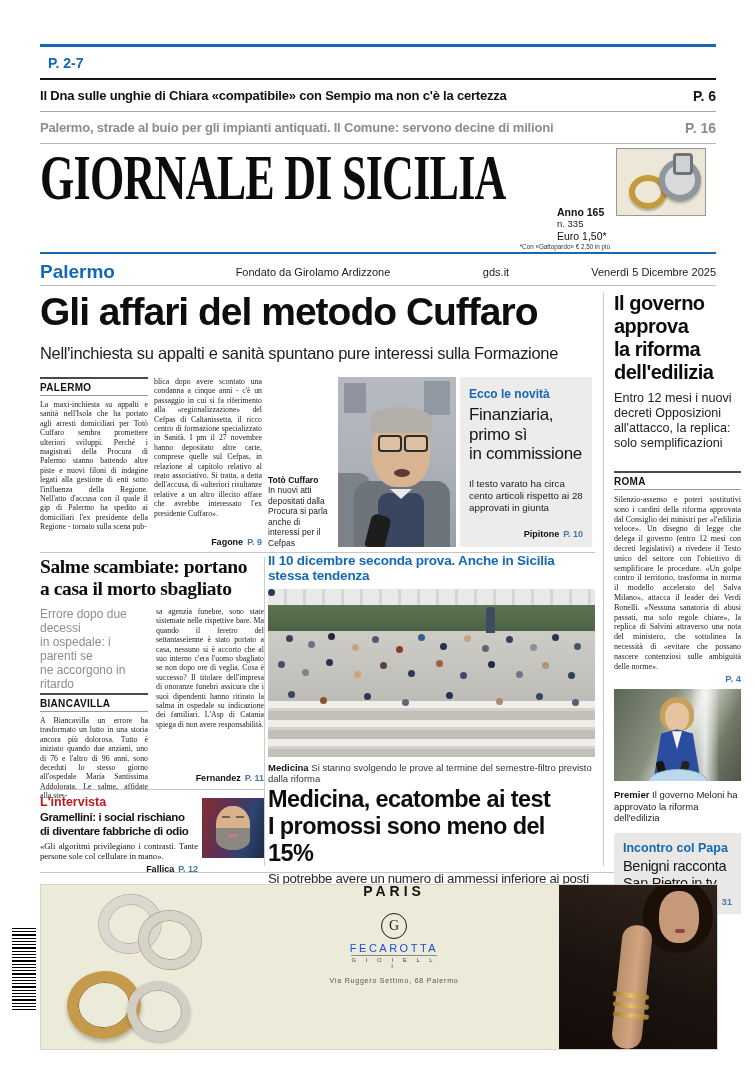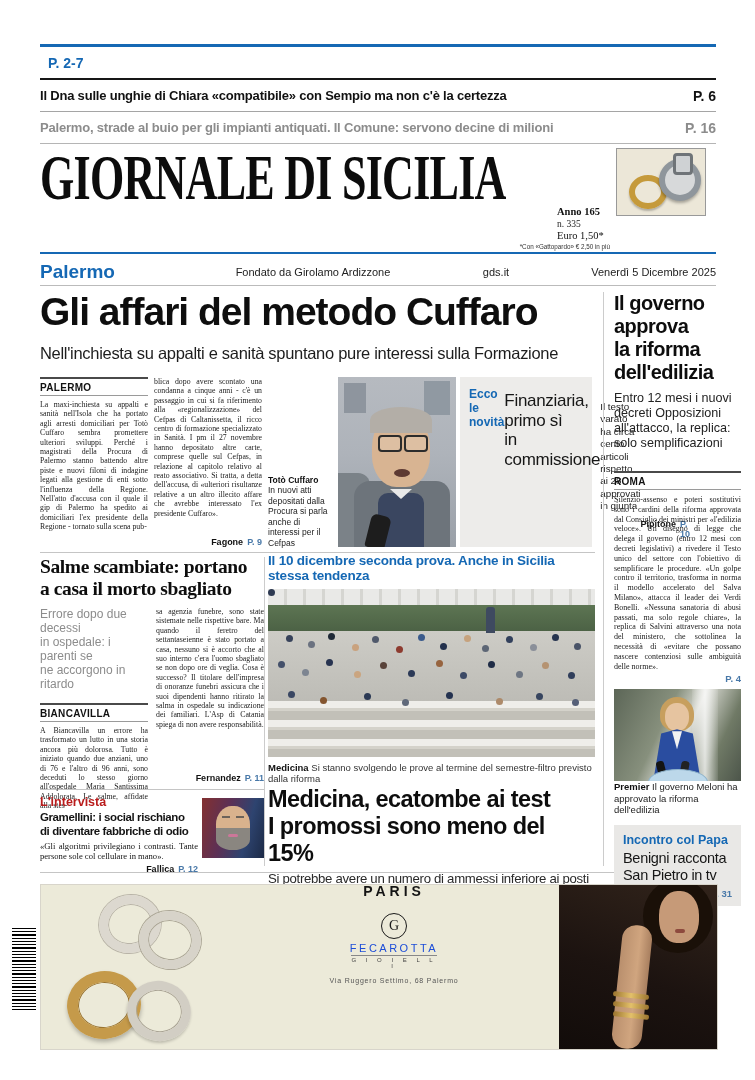--- a/index.html
+++ b/index.html
@@ -25,21 +25,21 @@
   .t3{border-bottom:1px solid #b5b5b5;}
 
   
   .logo{top:146px;left:40px;width:580px;font-family:"Liberation Serif",serif;font-weight:bold;
         font-size:58px;line-height:64px;letter-spacing:-1px;color:#0c0c0c;white-space:nowrap;
         transform:scale(0.76,1.1);transform-origin:left center;}
   .mast-thumb{top:148px;left:616px;width:88px;height:66px;border:1px solid #999;background:#ece7d8;overflow:hidden;}
   .ring1{position:absolute;left:12px;top:26px;width:26px;height:22px;border-radius:50%;border:6px solid #c59a3b;background:transparent;box-shadow:0 2px 2px rgba(0,0,0,.25);}
   .ring2{position:absolute;left:42px;top:10px;width:30px;height:30px;border-radius:50%;border:6px solid #8f969c;background:#d7d9da;box-shadow:0 2px 3px rgba(0,0,0,.3);}
   .ring3{position:absolute;left:56px;top:4px;width:14px;height:16px;border:3px solid #6f7478;border-radius:4px;background:#cfd2d4;}
-  .anno-block{top:206px;left:557px;width:80px;line-height:12px;font-family:Liberation Serif, serif;}
+  .anno-block{top:206px;left:557px;width:80px;line-height:12px;}
   .anno{font-weight:bold;font-size:10.5px;}
   .numero{font-size:9.5px;color:#222;}
   .price{font-size:10.5px;}
   .price-note{top:243px;left:468px;width:142px;font-size:6.3px;color:#333;text-align:right;}
 
   
   .dateline{top:252px;left:40px;width:676px;border-top:2px solid #1568b4;display:flex;align-items:center;padding-top:5px;height:26px;border-bottom:1px solid #bbb;}
   .edition{color:#1568b4;font-weight:bold;font-size:19px;width:150px;}
   .founded{flex:1;text-align:center;font-size:11px;color:#222;}
   .site{width:120px;text-align:center;font-size:11px;color:#222;}
@@ -68,34 +68,34 @@
   .cuff-shoulder{position:absolute;left:-18px;top:96px;width:50px;height:90px;background:#7b8288;border-radius:12px;}
   .cuff-body{position:absolute;left:16px;top:104px;width:96px;height:70px;background:#6d747b;border-radius:16px 14px 0 0;}
   .cuff-sweater{position:absolute;left:40px;top:116px;width:46px;height:54px;background:#3a4660;border-radius:10px 10px 0 0;}
   .cuff-collar{position:absolute;left:52px;top:112px;width:22px;height:10px;background:#e8e8e8;clip-path:polygon(0 0,100% 0,50% 100%);}
   .cuff-face{position:absolute;left:34px;top:36px;width:58px;height:74px;background:#d8b492;border-radius:46% 46% 42% 42%;}
   .cuff-hair{position:absolute;left:32px;top:30px;width:62px;height:26px;background:#b3aea7;border-radius:50% 50% 0 0;}
   .cuff-glasses{position:absolute;left:40px;top:58px;width:20px;height:13px;border:2.5px solid #2c2c2c;border-radius:4px;background:rgba(255,255,255,.15);}
   .cuff-glasses2{position:absolute;left:66px;top:58px;width:20px;height:13px;border:2.5px solid #2c2c2c;border-radius:4px;background:rgba(255,255,255,.15);}
   .cuff-mouth{position:absolute;left:56px;top:92px;width:16px;height:8px;background:#5d3a33;border-radius:50%;}
   .cuff-mic{position:absolute;left:30px;top:138px;width:20px;height:34px;background:#1d1d1d;border-radius:6px 6px 3px 3px;transform:rotate(14deg);}
-  .finbox{position:absolute;left:420px;top:0;width:132px;height:170px;background:#edecea;box-sizing:border-box;padding:10px 9px 8px;display:flex;flex-direction:row;}
+  .finbox{position:absolute;left:420px;top:0;width:132px;height:170px;background:#edecea;box-sizing:border-box;padding:10px 9px 8px;display:flex;flex-direction:column;}
   .finkicker{color:#1568b4;font-weight:bold;font-size:12px;}
   .finhead{margin-top:4px;font-size:17px;line-height:19.5px;letter-spacing:-0.3px;color:#161616;}
   .finbody{margin-top:14px;font-size:9.8px;line-height:12.4px;color:#222;}
   .finbox .bylinerow{margin-top:auto;}
 
   
   .salme{top:556px;left:40px;width:224px;}
   .salme-h{font-family:"Liberation Serif",serif;font-weight:bold;font-size:19.5px;line-height:22px;letter-spacing:-0.4px;color:#0d0d0d;}
   .salme-row{display:flex;margin-top:7px;}
   .salme-left{width:108px;}
   .salme-right{width:108px;margin-left:8px;display:flex;flex-direction:column;height:176px;}
   .salme-sub{font-size:12px;line-height:14px;color:#8c8c8c;}
-  .salme-left .kickerblock{margin-top:12px;}
+  .salme-left .kickerblock{margin-top:2px;}
   .salme-left .body-sm{margin-top:4px;}
   .salme-right .body-sm{flex:1;overflow:hidden;}
 
   
   .intervista{top:795px;left:40px;width:224px;}
   .int-kicker{color:#b91c1c;font-weight:bold;font-size:12.5px;}
   .int-head{font-weight:bold;font-size:11.5px;line-height:14px;letter-spacing:-0.4px;width:160px;margin-top:1px;color:#141414;}
   .int-body{font-family:"Liberation Serif",serif;font-size:8.6px;line-height:10.4px;width:158px;margin-top:3px;}
   .int-byline{width:158px;}
   .gramellini{position:absolute;right:0;top:3px;width:62px;height:60px;overflow:hidden;
@@ -132,21 +132,21 @@
   .meloni{margin-top:5px;width:127px;height:92px;position:relative;overflow:hidden;
     background:linear-gradient(115deg,#5c6657 0%,#87907d 38%,#d9dad3 55%,#707a66 78%,#4c554a 100%);}
   .mel-flag{position:absolute;left:78px;top:0;width:26px;height:92px;background:linear-gradient(90deg,rgba(255,255,255,.1),rgba(255,255,255,.75),rgba(255,255,255,.1));}
   .mel-hair{position:absolute;left:46px;top:8px;width:34px;height:34px;background:#c79f5e;border-radius:50% 50% 42% 42%;}
   .mel-face{position:absolute;left:51px;top:14px;width:24px;height:28px;background:#e6c4a0;border-radius:46%;}
   .mel-suit{position:absolute;left:30px;top:40px;width:66px;height:52px;background:#2a4da0;clip-path:polygon(14% 100%,26% 8%,50% 0,74% 8%,86% 100%);}
   .mel-shirt{position:absolute;left:58px;top:42px;width:10px;height:18px;background:#f2f2f2;clip-path:polygon(0 0,100% 0,50% 100%);}
   .mel-mic1{position:absolute;left:44px;top:72px;width:8px;height:22px;background:#141414;border-radius:3px;transform:rotate(-14deg);}
   .mel-mic2{position:absolute;left:66px;top:72px;width:8px;height:22px;background:#222;border-radius:3px;transform:rotate(10deg);}
   .mel-emblem{position:absolute;left:34px;top:80px;width:58px;height:24px;background:#bcd8ea;border:1px solid #8fb4cc;border-radius:50% 50% 0 0;}
-  .rail-cap{margin-top:0;font-size:9.5px;line-height:11.5px;color:#222;width:127px;}
+  .rail-cap{margin-top:8px;font-size:9.5px;line-height:11.5px;color:#222;width:127px;}
   .rail-cap b{color:#111;}
   .papabox{margin-top:9px;background:#e9e8e6;padding:8px 9px 7px;box-sizing:border-box;width:127px;}
   .papa-kicker{color:#1568b4;font-weight:bold;font-size:12.5px;}
   .papa-h{margin-top:3px;font-size:14.5px;line-height:17px;letter-spacing:-0.3px;color:#161616;}
   .papa-page{text-align:right;font-size:9.5px;margin-top:4px;}
 
   
   .ad{top:884px;left:40px;width:676px;height:164px;border:1px solid #d8d5cb;background:#ecead f;background:#ecead9;overflow:hidden;}
   .ad-rings{position:absolute;left:0;top:0;width:190px;height:100%;}
   .adr1{position:absolute;left:58px;top:10px;width:44px;height:40px;border-radius:50%;border:9px solid #dcd8cf;box-shadow:0 0 0 1px #b9b4a8,inset 0 0 0 1px #b9b4a8;transform:rotate(-12deg);}

